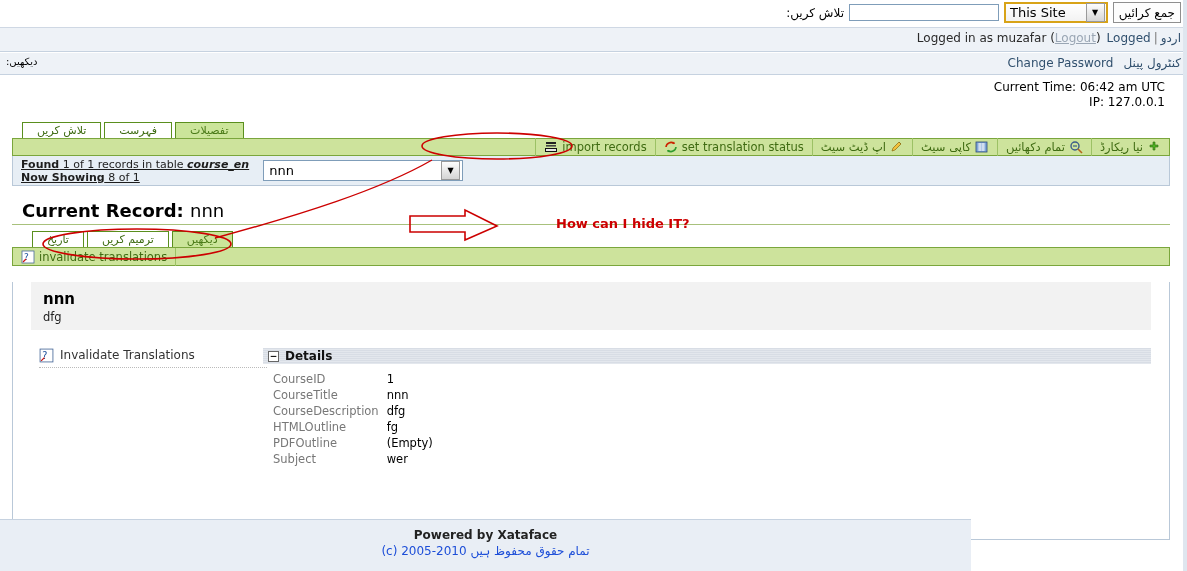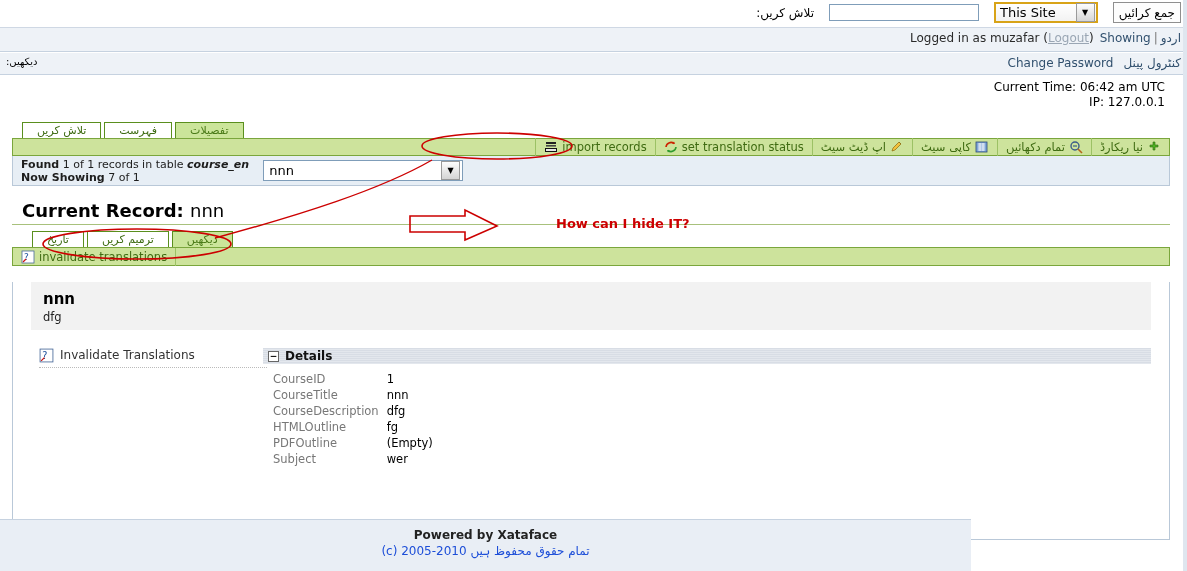--- a/index.html
+++ b/index.html
@@ -14,21 +14,21 @@
   .page { position: relative; width: 1187px; height: 571px; }
 
   
   .topbar {
     position: absolute; left: 0; top: 0; width: 1187px; height: 27px;
     background: #ffffff;
     border-bottom: 1px solid #cfd8e4;
   }
   .search-wrap {
     position: absolute; right: 6px; top: 2px;
-    display: flex; align-items: center; gap: 15px;
+    display: flex; align-items: center; gap: 5px;
   }
   .search-label {
     font-size: 12px; color: #000; direction: rtl;
     font-family: "DejaVu Sans", sans-serif;
   }
   .search-input {
     width: 150px; height: 17px;
     border: 1px solid #7f9db9;
     background: #fff;
     font-size: 12px;
@@ -160,21 +160,21 @@
   
   .foundbar {
     background: #e7eef5;
     border: 1px solid #b9c8d8;
     border-top: none;
     height: 30px;
     display: flex; align-items: center;
     padding: 0 8px;
     box-sizing: border-box;
   }
-  .foundtext { font-size: 11px; line-height: 13px; color: #1d1d1d; }
+  .foundtext { font-size: 11px; line-height: 13px; color: #1d1d1d; text-decoration: underline; }
   .foundtext b { font-weight: bold; }
   .foundtext i { font-style: italic; font-weight: bold; }
   .record-select {
     margin-left: 14px;
     width: 200px; height: 21px;
     border: 1px solid #7f9db9;
     background: #fff;
     display: flex; align-items: center;
     font-size: 13px;
     padding-left: 5px;
@@ -309,21 +309,21 @@
         <span class="sel-arrow">▼</span>
       </div>
       <div class="search-btn">جمع کرائیں</div>
     </div>
   </div>
 
   <div class="loginbar">
     <div class="inner">
       <span><span>Logged in as muzafar (</span><a href="#">Logout</a><span>)</span></span>
       <span class="lang">
-        <span>Showing</span><span class="sep">|</span><span>اردو</span>
+        <span>Logged</span><span class="sep">|</span><span>اردو</span>
       </span>
     </div>
   </div>
 
   <div class="adminbar">
     <div class="left">دیکھیں:</div>
     <div class="right">
       <a href="#">Change Password</a>
       <a href="#">کنٹرول پینل</a>
     </div>
@@ -406,21 +406,21 @@
               <path d="M2 9h10v2H2z" fill="#e6e6e6"></path>
             </svg>
         </span>
         <span>import records</span>
       </div>
     </div>
 
     <div class="foundbar">
       <div class="foundtext">
         <div><b>Found</b><span> 1 of 1 records in table </span><i>course_en</i></div>
-        <div><b>Now Showing</b><span> 7 of 1</span></div>
+        <div><b>Now Showing</b><span> 8 of 1</span></div>
       </div>
       <div class="record-select">
         <span class="sel-text">nnn</span>
         <span class="sel-arrow">▼</span>
       </div>
     </div>
 
     <div class="curheading">
       <span>Current Record:</span>
       <span class="val">nnn</span>

